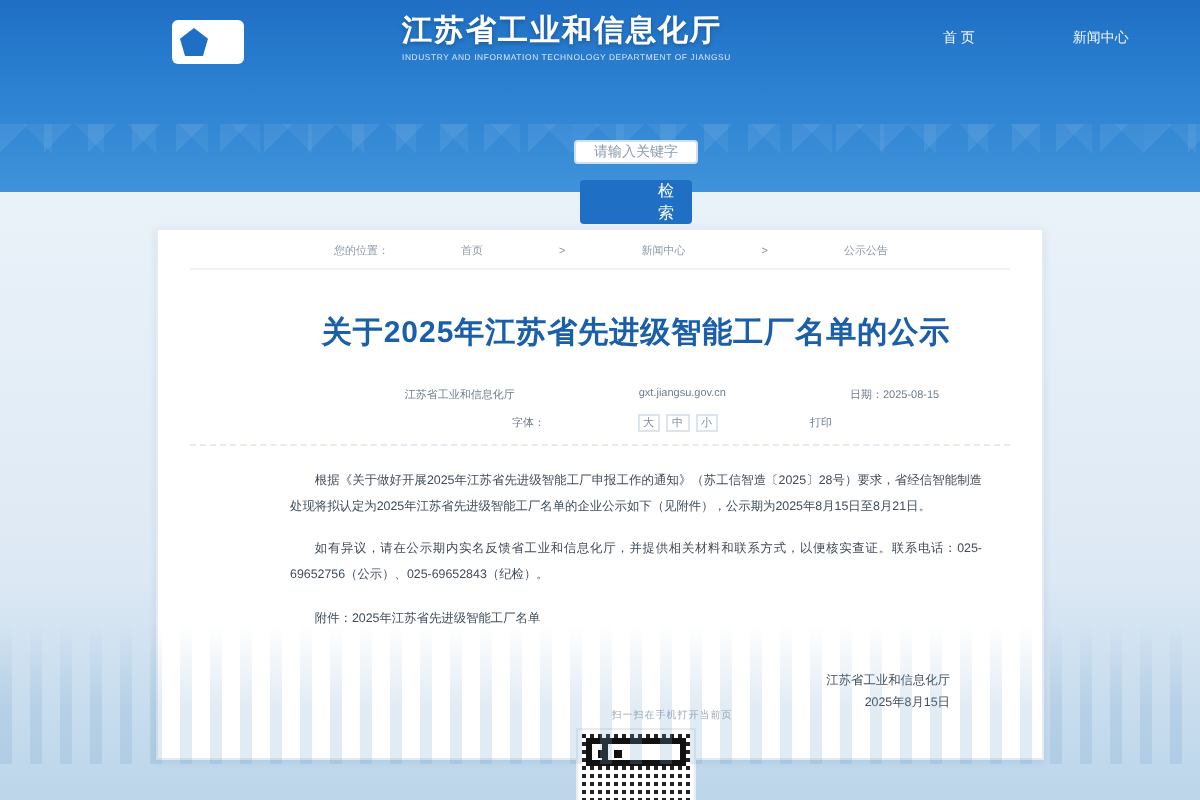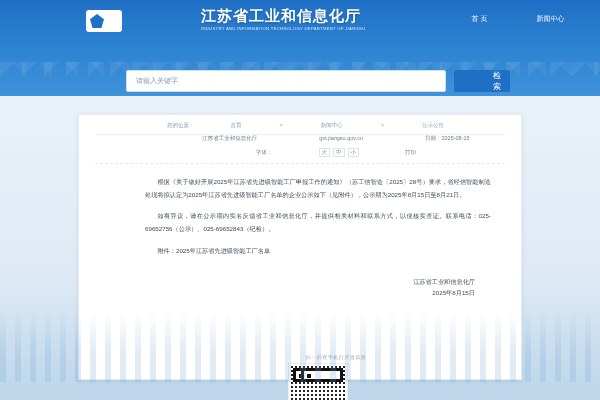--- a/index.html
+++ b/index.html
@@ -61,21 +61,21 @@
   .hdr-tool {
     border:1px solid rgba(255,255,255,.55); border-radius:2px;
     color:#fff; font-size:5.5px; padding:1px 4px; white-space:nowrap;
     background:rgba(255,255,255,.10);
   }
 
   
   .searchwrap {
     position:relative; z-index:4;
     margin:-26px auto 0; width:420px;
-    display:flex; align-items:center; gap:8px;
+    display:flex; align-items:center; gap:8px;flex-direction:column;
   }
   .search-input {
     flex:1; height:22px; border-radius:2px; border:1px solid #cfe0f0;
     background:#fff; font-size:7px; color:#8a9aab;
     padding:0 9px; display:flex; align-items:center;
   }
   .search-btn {
     width:56px; height:22px; border-radius:2px;
     background:#1f6fc4; color:#fff; font-size:8px;
     display:flex; align-items:center; justify-content:center;
@@ -190,20 +190,21 @@
 </div>
 
 <div class="pagebg">
 
   <div class="card">
 
     <div class="crumb">
       <span>您的位置：</span><span>首页</span><span class="sep">&gt;</span><span>新闻中心</span><span class="sep">&gt;</span><span>公示公告</span>
     </div>
 
+    <div class="doc-title">关于2025年江苏省先进级智能工厂名单的公示</div>
 
     <div class="meta-row">
       <span>江苏省工业和信息化厅</span>
       <span>gxt.jiangsu.gov.cn</span>
       <span>日期：2025-08-15</span>
     </div>
 
     <div class="meta-row2">
       <span>字体：</span>
       <span class="fontsizes">

